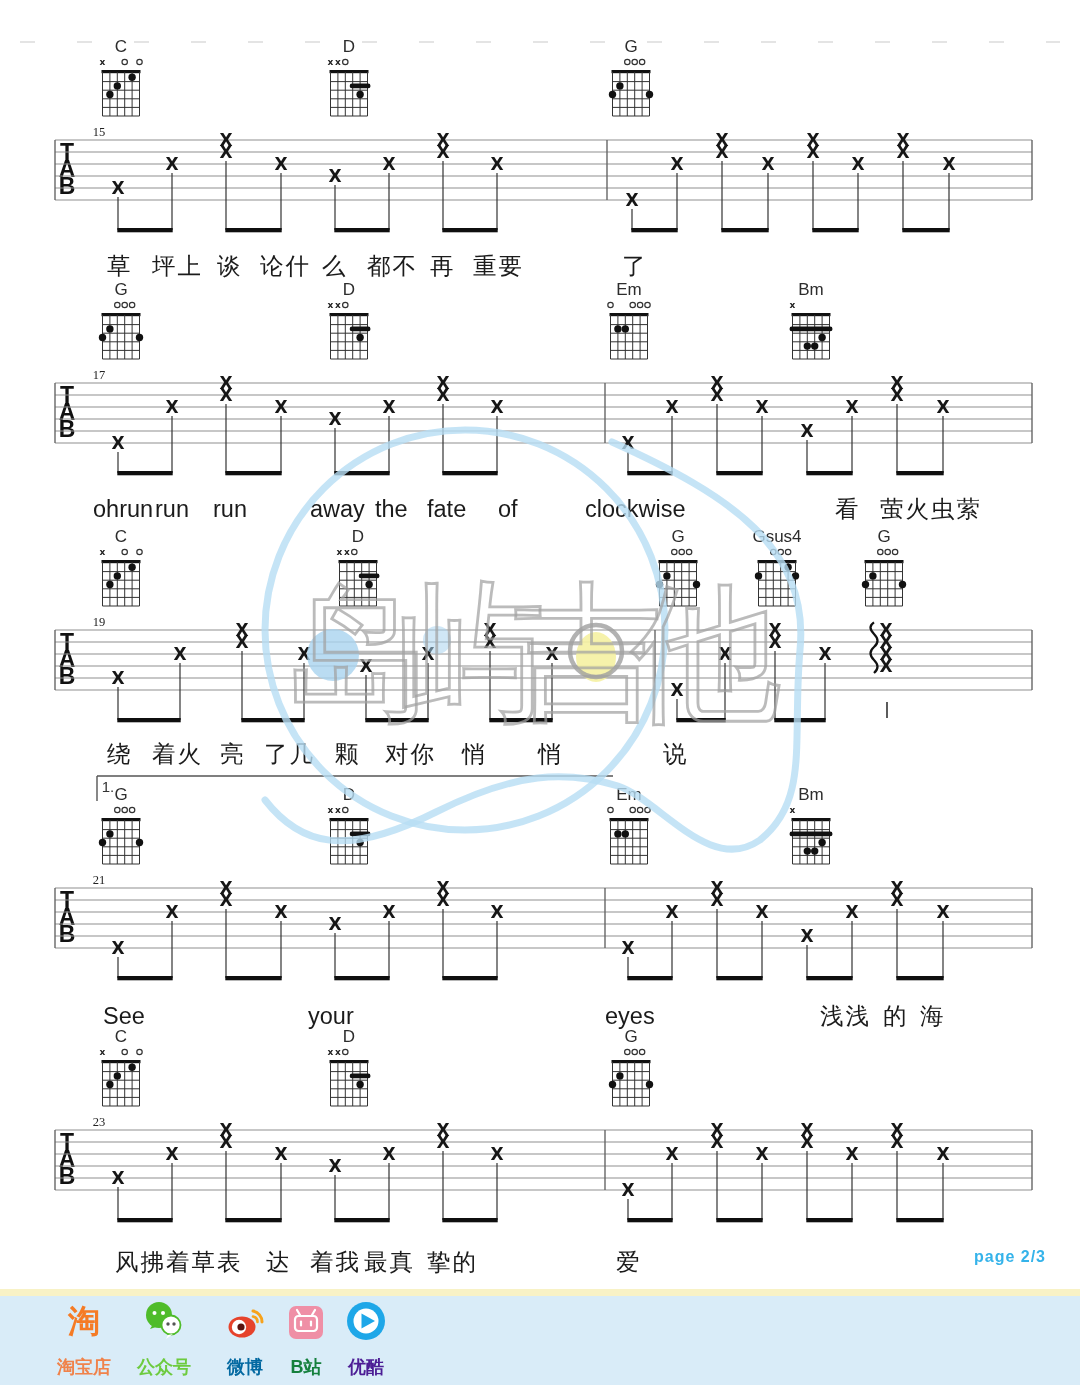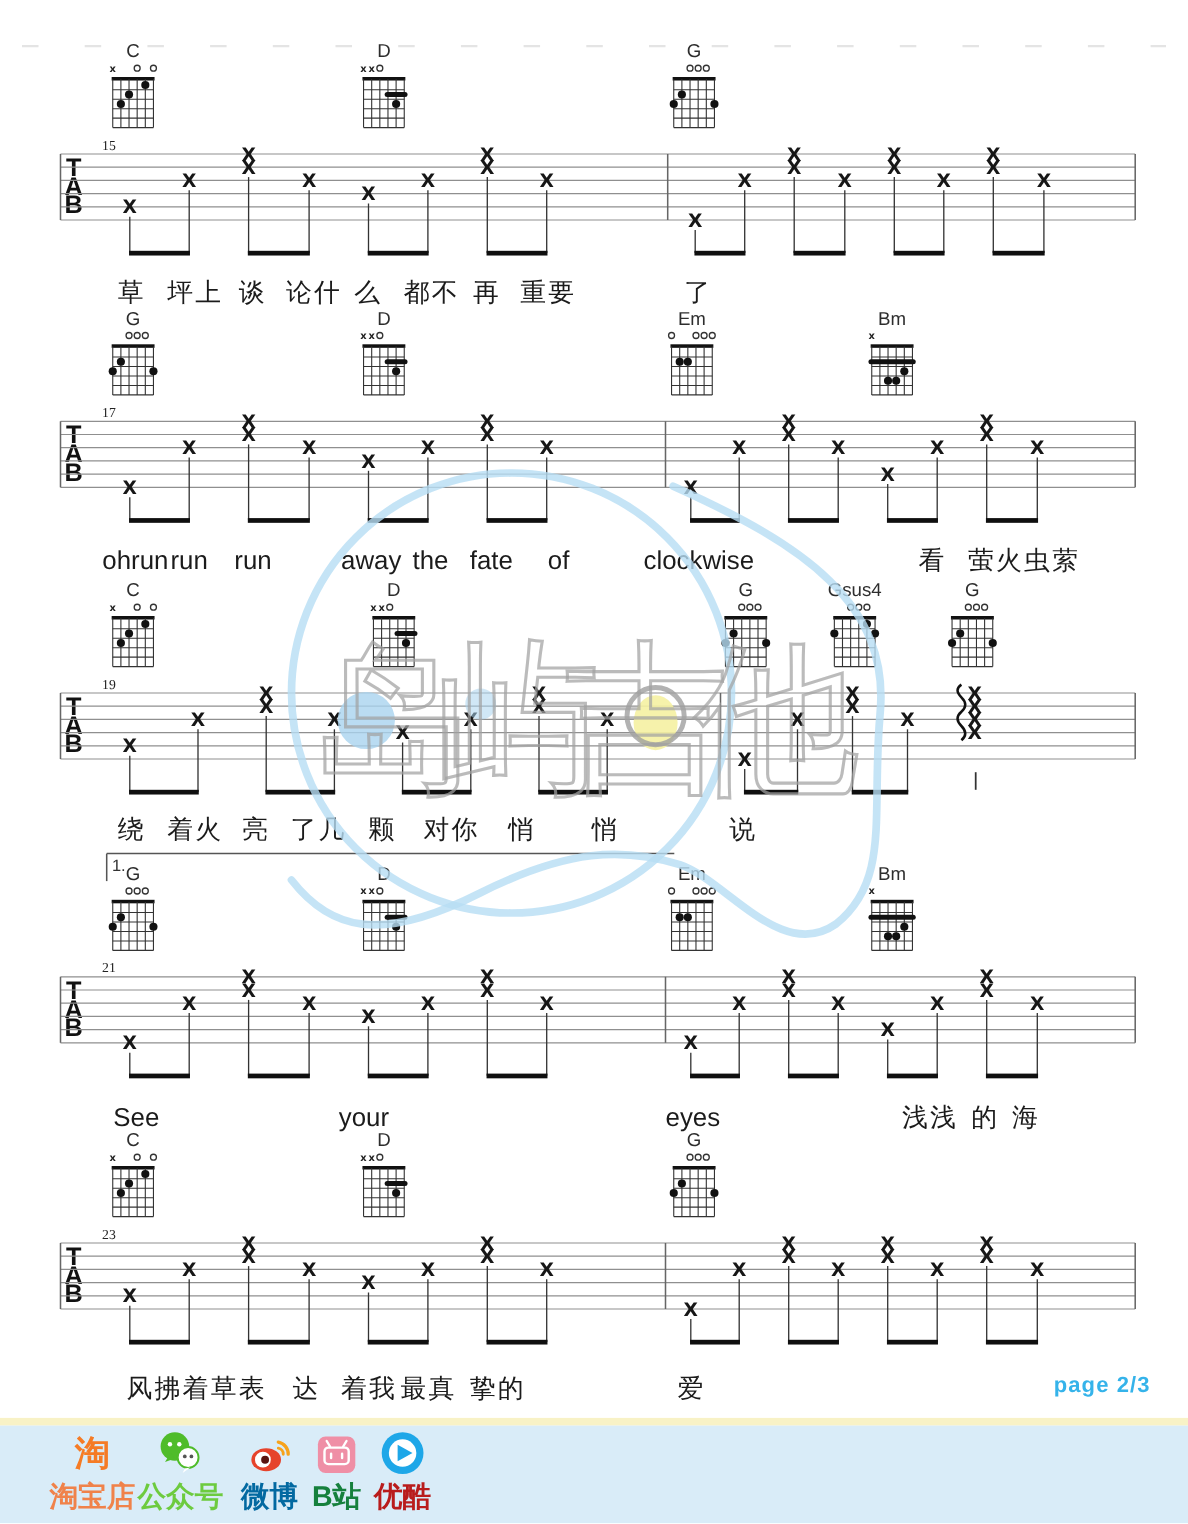--- a/index.html
+++ b/index.html
@@ -10,27 +10,27 @@
   .chordlbl{font:500 17px "Liberation Sans",sans-serif;fill:#2d2d2d;}
   .xmark{font:600 17px "DejaVu Sans",sans-serif;fill:#161616;}
   .lyric{font:400 23.5px "Liberation Sans",sans-serif;fill:#1b1b1b;}
   .cjk{letter-spacing:2px;}
   .mnum{font:400 12.5px "Liberation Serif",serif;fill:#222;}
   .tabclef{font:700 23px "Liberation Sans",sans-serif;fill:#111;}
   .marker{font:600 9px "DejaVu Sans",sans-serif;fill:#222;}
   .voltalbl{font:400 15px "Liberation Sans",sans-serif;fill:#333;}
   .wmtext{font:400 150px "Liberation Sans",sans-serif;fill:none;stroke:#a2a2a2;stroke-width:2.8px;opacity:.72;}
   
-  .page-label{position:absolute;top:1248px;right:34px;font-size:20px;font-weight:700;letter-spacing:1px;}
+  .page-label{position:absolute;top:1248px;right:34px;font-size:16px;font-weight:700;letter-spacing:1px;}
   
   .yellow-strip{position:absolute;left:0;top:1289px;width:1080px;height:7px;background:#f8f2c6;}
   .footer{position:absolute;left:0;top:1296px;width:1080px;height:89px;background:#d9ecf8;}
   .f-item{position:absolute;top:3px;width:80px;text-align:center;cursor:pointer;}
   .f-ic{width:44px;height:44px;display:block;margin:0 auto;}
-  .f-label{font-size:26px;font-weight:700;margin-top:0;}
+  .f-label{font-size:18px;font-weight:700;margin-top:12px;}
   .tao-t{font:700 32px "Liberation Sans",sans-serif;fill:#f57b25;}
 </style>
 </head>
 <body>
 
 <div class="stage">
 
   <svg id="sheet-svg" width="1080" height="1290">
       <line x1="20" y1="42" x2="1060" y2="42" stroke="#e4e4e4" stroke-width="2" stroke-dasharray="15 42"></line>
       <g>
@@ -827,17 +827,17 @@
       </svg>
       <div class="f-label" style="color: #15803d;">B站</div>
     </div>
 
     <div class="f-item" style="left:326px">
       <svg class="f-ic" viewBox="0 0 44 44">
         <circle cx="22" cy="22" r="19" fill="#1ea7e8"></circle>
         <circle cx="22" cy="22" r="12.5" fill="#fff"></circle>
         <polygon points="17.5,14.5 17.5,29.5 31,22" fill="#1ea7e8"></polygon>
       </svg>
-      <div class="f-label" style="color: #b91c1c;">优酷</div>
+      <div class="f-label" style="color: #4c1d95;">优酷</div>
     </div>
 
   </div>
 </div>
 
 </body></html>

